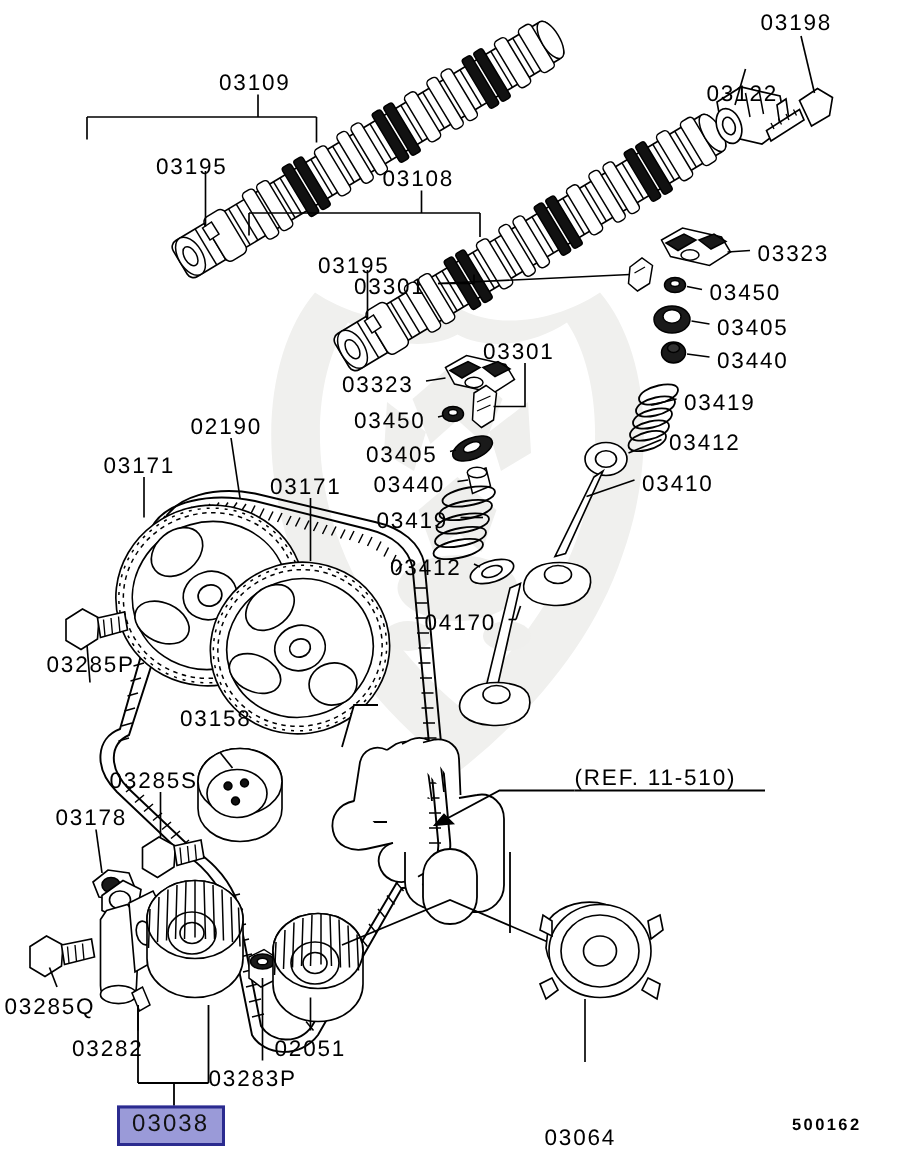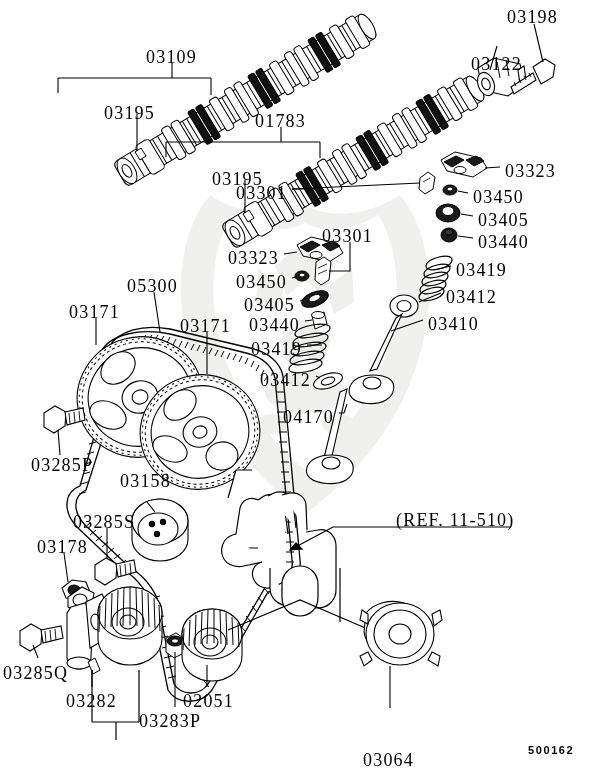--- a/index.html
+++ b/index.html
@@ -1,22 +1,22 @@
 <!DOCTYPE html>
 <html><head>
 <meta charset="utf-8">
 <style>
   html,body{margin:0;padding:0;background:#ffffff;}
   body{width:609px;height:768px;overflow:hidden;font-family:"Liberation Sans",sans-serif;}
   #stage{position:relative;width:609px;height:768px;background:#ffffff;}
   #stage svg{position:absolute;left:0;top:0;}
   .lbl{
     position:absolute;
-    font-family:Liberation Serif, serif;
-    font-size:18px;
+    font-family:Liberation Sans, sans-serif;
+    font-size:15px;
     letter-spacing:1.2px;
     color:#000;
     white-space:nowrap;
     line-height:1;
   }
   .figcode{
     position:absolute;
     font-family:"Liberation Sans",sans-serif;
     font-size:11px;
     font-weight:bold;
@@ -515,21 +515,21 @@
   <g stroke="#000" stroke-width="1.2" fill="none">
     <path d="M92 670 L92 722 M92 722 L139 722 M139 722 L139 670"></path>
     <path d="M116 722 L116 740"></path>
   </g>
 
 </svg>
 
 <div>
   <span class="lbl" style="left:146px;top:48px;">03109</span>
   <span class="lbl" style="left:104px;top:104px;">03195</span>
-  <span class="lbl" style="left:255px;top:112px;">01783</span>
+  <span class="lbl" style="left:255px;top:112px;">03108</span>
   <span class="lbl" style="left:212px;top:170px;">03195</span>
   <span class="lbl" style="left:471px;top:31px;margin-top:24px;">03122</span>
   <span class="lbl" style="left:507px;top:8px;">03198</span>
 
   <span class="lbl" style="left:505px;top:162px;">03323</span>
   <span class="lbl" style="left:473px;top:188px;">03450</span>
   <span class="lbl" style="left:478px;top:211px;">03405</span>
   <span class="lbl" style="left:478px;top:233px;">03440</span>
   <span class="lbl" style="left:456px;top:261px;">03419</span>
   <span class="lbl" style="left:446px;top:288px;">03412</span>
@@ -538,32 +538,33 @@
   <span class="lbl" style="left:236px;top:184px;">03301</span>
   <span class="lbl" style="left:322px;top:227px;">03301</span>
   <span class="lbl" style="left:228px;top:249px;">03323</span>
   <span class="lbl" style="left:236px;top:273px;">03450</span>
   <span class="lbl" style="left:244px;top:296px;">03405</span>
   <span class="lbl" style="left:249px;top:316px;">03440</span>
   <span class="lbl" style="left:251px;top:340px;">03419</span>
   <span class="lbl" style="left:260px;top:371px;">03412</span>
   <span class="lbl" style="left:283px;top:408px;">04170</span>
 
-  <span class="lbl" style="left:127px;top:277px;">05300</span>
+  <span class="lbl" style="left:127px;top:277px;">02190</span>
   <span class="lbl" style="left:69px;top:303px;">03171</span>
   <span class="lbl" style="left:180px;top:317px;">03171</span>
-  <span class="lbl" style="left:31px;top:456px;">03285P</span>
+  <span class="lbl" style="left:31px;top:436px;">03285P</span>
   <span class="lbl" style="left:120px;top:472px;">03158</span>
   <span class="lbl" style="left:73px;top:513px;">03285S</span>
   <span class="lbl" style="left:37px;top:538px;">03178</span>
   <span class="lbl" style="left:3px;top:664px;">03285Q</span>
-  <span class="lbl" style="left:66px;top:692px;">03282</span>
+  <span class="lbl" style="left:48px;top:692px;">03282</span>
   <span class="lbl" style="left:139px;top:712px;">03283P</span>
   <span class="lbl" style="left:183px;top:692px;">02051</span>
   <span class="lbl" style="left:363px;top:751px;">03064</span>
 </div>
 
-<span class="lbl" style="left:396px;top:511px;">(REF. 11-510)</span>
-
+<span class="lbl" style="left:383px;top:511px;">(REF. 11-510)</span>
+
+<span class="hl" style="left:78px;top:737px;">03038</span>
 
 <span class="figcode" style="left:528px;top:744px;text-align:center;">500162</span>
 
 </div>
 
 </body></html>

